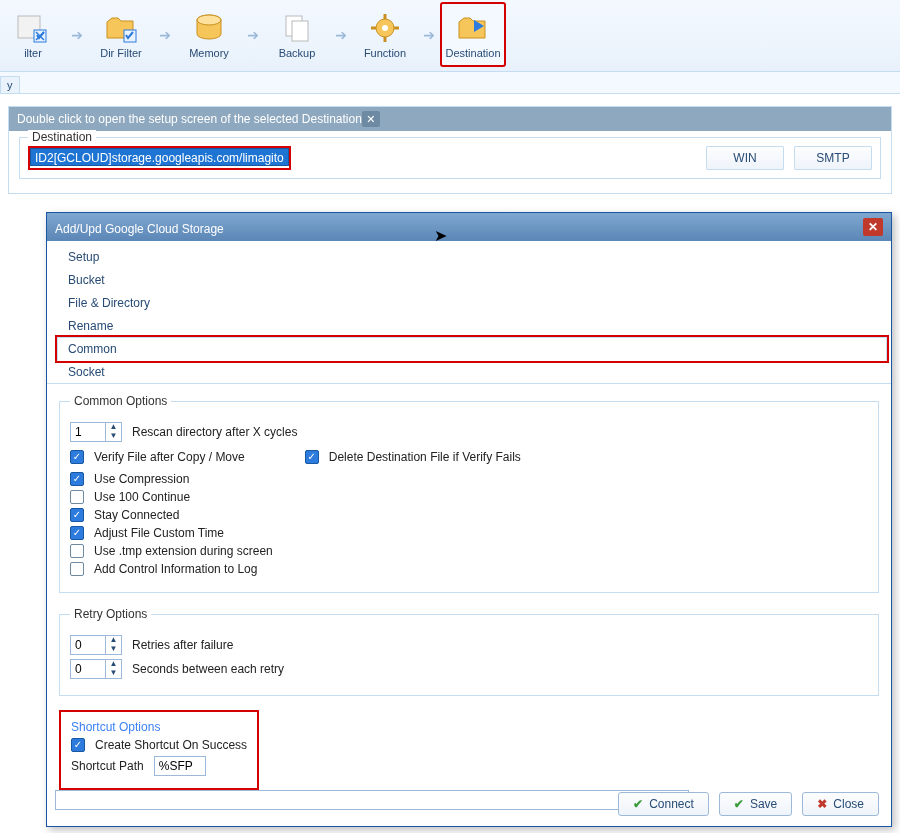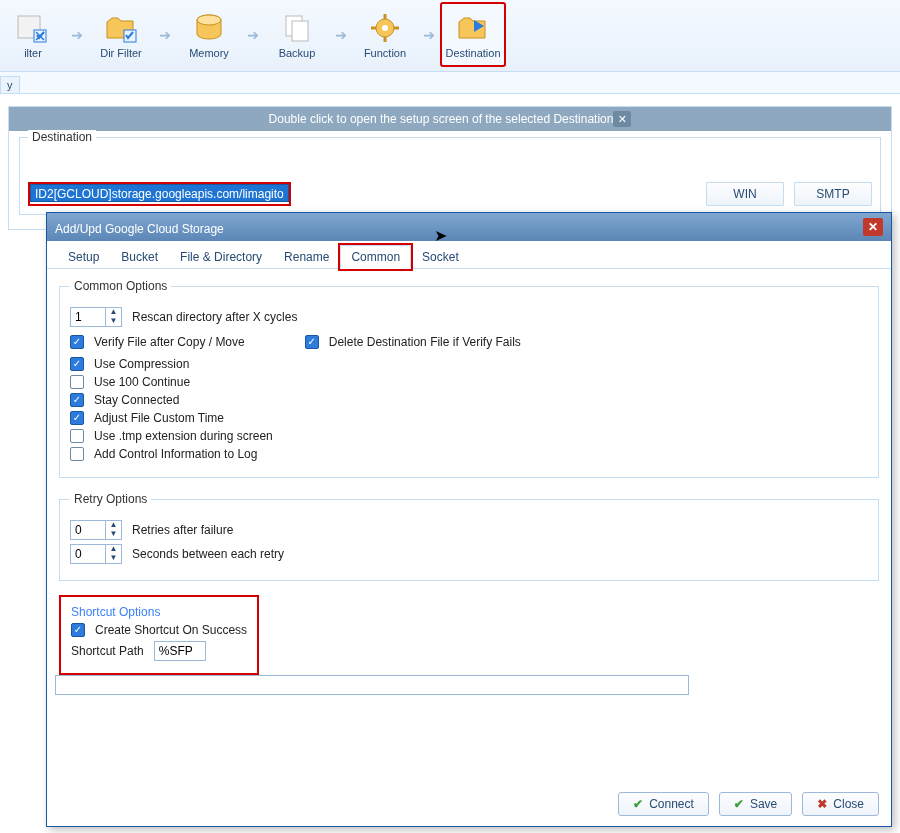--- a/index.html
+++ b/index.html
@@ -12,35 +12,35 @@
 .tb-icon { width: 36px; height: 34px; display: flex; align-items: center; justify-content: center; }
 .tb-label { font-size: 11px; color: #274b74; margin-top: 2px; }
 .tb-arrow { width: 22px; display: flex; align-items: center; justify-content: center; color: #9db9d9; font-size: 14px; }
 
 
 .tabrow { border-bottom: 1px solid #c5ddf1; background: #f4f9ff; padding: 4px 6px 0 0; display:flex; }
 .minitab { border:1px solid #c5ddf1; border-bottom:none; background:#eaf3fc; padding:2px 6px; font-size:11px; color:#274b74; }
 
 
 .outer { border:1px solid #c5ddf1; margin: 12px 8px; padding: 0 0 10px 0; background:#fff; }
-.outer-hdr { background:#8ea8bf; color:#fff; padding:4px 8px; font-size:12px; display:flex; align-items:center; justify-content:center; }
+.outer-hdr { background:#8ea8bf; color:#fff; padding:4px 8px; font-size:12px; display:flex; align-items:center; justify-content:flex-start; }
 .outer-hdr .xbtn { width:18px; height:16px; background:#6e8aa3; color:#fff; text-align:center; border-radius:2px; font-size:11px; line-height:16px; cursor:pointer; }
 .dest-fieldset { border:1px solid #c5ddf1; margin: 6px 10px 4px 10px; padding: 8px; position:relative; }
 .fs-legend { position:absolute; top:-8px; left:8px; background:#fff; padding:0 4px; color:#333; font-size:12px; }
-.dest-row { display:flex; gap:0;margin-top:36px; }
+.dest-row { display:flex; gap:0; }
 .dest-input { flex:0 0 682px; background:#1e74d2; color:#fff; border:1px solid #1858a3; padding:2px 4px; font-size:12px; height:18px; }
 .dest-redbox { border:2px solid #d40000; padding:0; }
 .dest-btns { margin-left:auto; display:flex; gap:10px; }
 .dest-btn { width:78px; height:24px; border:1px solid #c5ddf1; background:linear-gradient(#fdfdfe,#eef4fb); border-radius:1px; color:#274b74; cursor:pointer; }
 
 
 .dialog { position:absolute; left:46px; top:212px; width:846px; height:615px; border:1px solid #1858a3; background:#fff; box-shadow: 3px 3px 8px rgba(0,0,0,.25); }
 .dlg-title { background:linear-gradient(#7fa7d0,#5b86b6); color:#fff; padding:5px 8px; display:flex; align-items:flex-end; justify-content:space-between; }
 .dlg-close { width:20px; height:18px; background:#c0392b; color:#fff; text-align:center; line-height:18px; font-weight:bold; border-radius:2px; cursor:pointer; }
-.dlg-tabs { display:flex; gap:0; padding: 4px 4px 0 10px; border-bottom:1px solid #c5ddf1; }
+.dlg-tabs { display:flex; gap:0; padding: 4px 4px 0 10px; border-bottom:1px solid #c5ddf1;flex-direction:column; }
 .dlg-tab { padding:4px 10px; color:#274b74; cursor:pointer; border:1px solid transparent; border-bottom:none; }
 .dlg-tab.active { border:1px solid #c5ddf1; border-bottom:1px solid #fff; background:#fff; position:relative; z-index:2; margin-bottom:-1px; }
 .dlg-tab.redbox { outline:2px solid #d40000; }
 .dlg-body { padding: 10px 12px; }
 
 fieldset.group { border:1px solid #c5ddf1; padding:10px 10px 12px 10px; position:relative; margin-bottom:14px; }
 fieldset.group > legend { padding:0 4px; color:#333; font-size:12px;margin-top:48px; }
 .row { display:flex; align-items:center; gap:10px; margin: 4px 0; }
 .spinner { display:flex; align-items:center; border:1px solid #9db9d9; width:52px; height:20px; background:#fff; }
 .spinner input { border:none; width:34px; text-align:left; padding-left:4px; outline:none; font-size:12px; }

